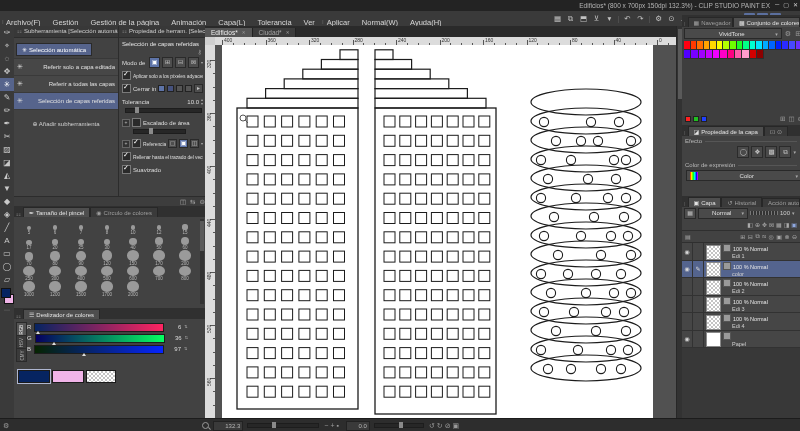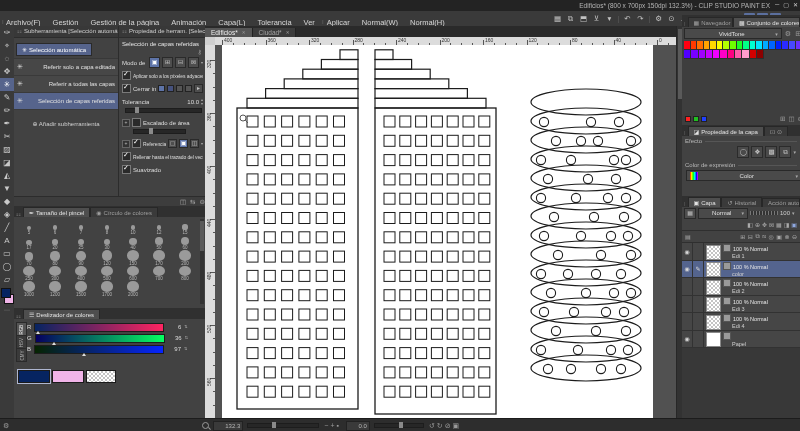--- a/index.html
+++ b/index.html
@@ -153,21 +153,21 @@
 <div class="abs titlebar">
   <span class="title">Edificios* (800 x 700px 150dpi 132.3%) - CLIP STUDIO PAINT EX</span>
   <span class="winbtns">
     <span>─</span>
     <span>▢</span>
     <span>✕</span>
   </span>
 </div>
 
 <div class="abs menubar">
-  <span id="menuitems"><span class="mi">Archivo(F)</span><span class="mi">Gestión</span><span class="mi">Gestión de la página</span><span class="mi">Animación</span><span class="mi">Capa(L)</span><span class="mi">Tolerancia</span><span class="mi">Ver</span><span class="mi">Aplicar</span><span class="mi">Normal(W)</span><span class="mi">Normal(H)</span></span>
+  <span id="menuitems"><span class="mi">Archivo(F)</span><span class="mi">Gestión</span><span class="mi">Gestión de la página</span><span class="mi">Animación</span><span class="mi">Capa(L)</span><span class="mi">Tolerancia</span><span class="mi">Ver</span><span class="mi">Aplicar</span><span class="mi">Normal(W)</span><span class="mi">Ayuda(H)</span></span>
   <span class="dockmark" style="left:2px">⁞ « ‹</span>
   <span class="dockmark" style="left:322px">⁞ « ‹</span>
   <span class="cmdicons" id="cmdicons">
       <span class="cmd ">▦</span>
       <span class="cmd ">⧉</span>
       <span class="cmd ">⬒</span>
       <span class="cmd ">⊻</span>
       <span class="cmd ">▾</span>
       <span class="cmd sep">|</span>
       <span class="cmd ">↶</span>

